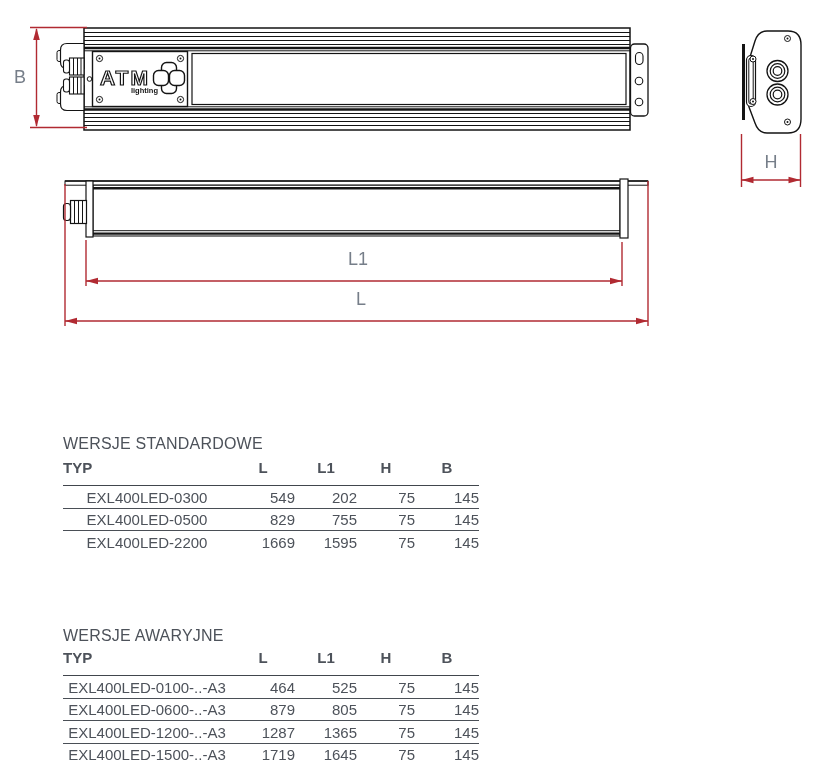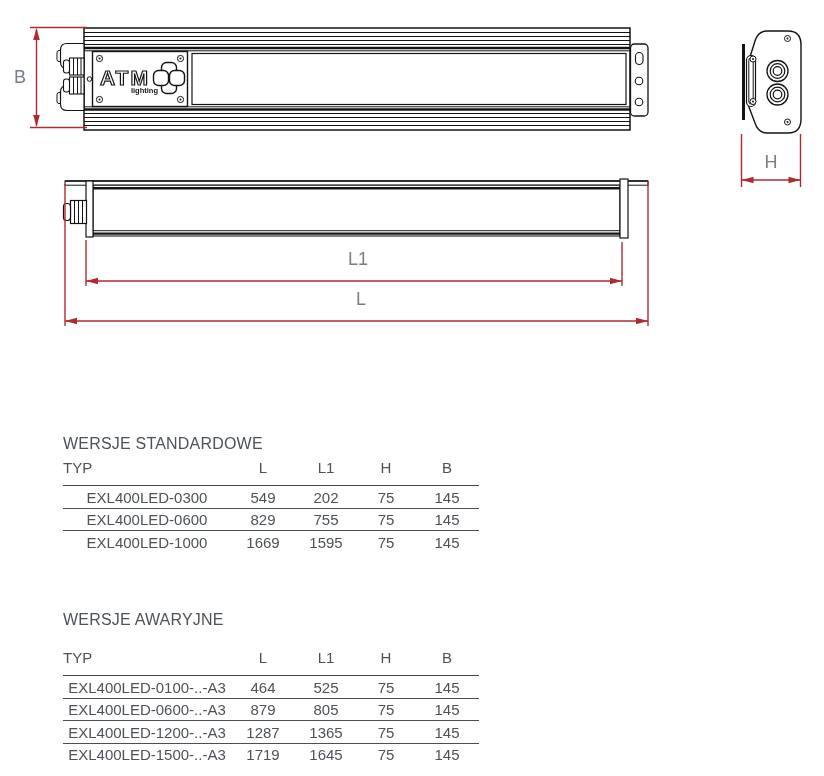--- a/index.html
+++ b/index.html
@@ -2,23 +2,23 @@
 <html><head>
 <meta charset="utf-8">
 <style>
   html,body{margin:0;padding:0;background:#fff;}
   #stage{position:relative;width:824px;height:776px;background:#ffffff;overflow:hidden;
          font-family:"Liberation Sans",sans-serif;}
   #drawing{position:absolute;left:0;top:0;}
   .table-title{position:absolute;left:63px;font-size:16px;color:#4d525a;letter-spacing:.2px;white-space:nowrap;}
   .spec-table{position:absolute;left:63px;width:416px;border-collapse:collapse;
               font-size:15px;color:#4d525a;table-layout:fixed;}
-  .spec-table th{font-weight:400;text-align:center;padding:1px 0 9px;border-bottom:1.7px solid #41464d;}
+  .spec-table th{font-weight:700;text-align:center;padding:1px 0 9px;border-bottom:1.7px solid #41464d;}
   .spec-table th.col-typ{text-align:left;}
-  .spec-table td{text-align:center;padding:2.5px 0 2px;white-space:nowrap;}
+  .spec-table td{text-align:right;padding:2.5px 0 2px;white-space:nowrap;}
   .spec-table td.col-typ{text-align:center;}
   .spec-table tr.data-row:not(:last-child) td{border-bottom:1.4px solid #4a4f56;}
   text.dim-label{font-family:"Liberation Sans",sans-serif;font-size:18px;fill:#767e89;}
   text.logo-main{font-family:"Liberation Sans",sans-serif;font-size:21px;font-weight:bold;
                  letter-spacing:2px;fill:#ffffff;stroke:#141414;stroke-width:1.2;}
   text.logo-sub{font-family:"Liberation Sans",sans-serif;font-size:7.5px;font-weight:bold;fill:#141414;}
   .ln{stroke:#141414;fill:none;}
   .fw{fill:#ffffff;stroke:#141414;}
   .red{stroke:#b12a32;stroke-width:1.4;fill:none;}
   .redf{fill:#b12a32;stroke:none;}
@@ -225,37 +225,37 @@
     </thead>
     <tbody>
       <tr class="data-row">
         <td class="col-typ">EXL400LED-0300</td>
         <td>549</td>
         <td>202</td>
         <td>75</td>
         <td>145</td>
       </tr>
       <tr class="data-row">
-        <td class="col-typ">EXL400LED-0600</td>
+        <td class="col-typ">EXL400LED-0500</td>
         <td>829</td>
         <td>755</td>
         <td>75</td>
         <td>145</td>
       </tr>
       <tr class="data-row">
-        <td class="col-typ">EXL400LED-1000</td>
+        <td class="col-typ">EXL400LED-2200</td>
         <td>1669</td>
         <td>1595</td>
         <td>75</td>
         <td>145</td>
       </tr>
     </tbody>
   </table>
 
-  <div class="table-title" style="top:611px;">WERSJE AWARYJNE</div>
+  <div class="table-title" style="top:627px;">WERSJE AWARYJNE</div>
   <table class="spec-table" style="top:648px;">
     <colgroup>
         <col style="width:168px">
         <col style="width:64px">
         <col style="width:62px">
         <col style="width:58px">
         <col style="width:64px">
       </colgroup>
     <thead>
       <tr>

